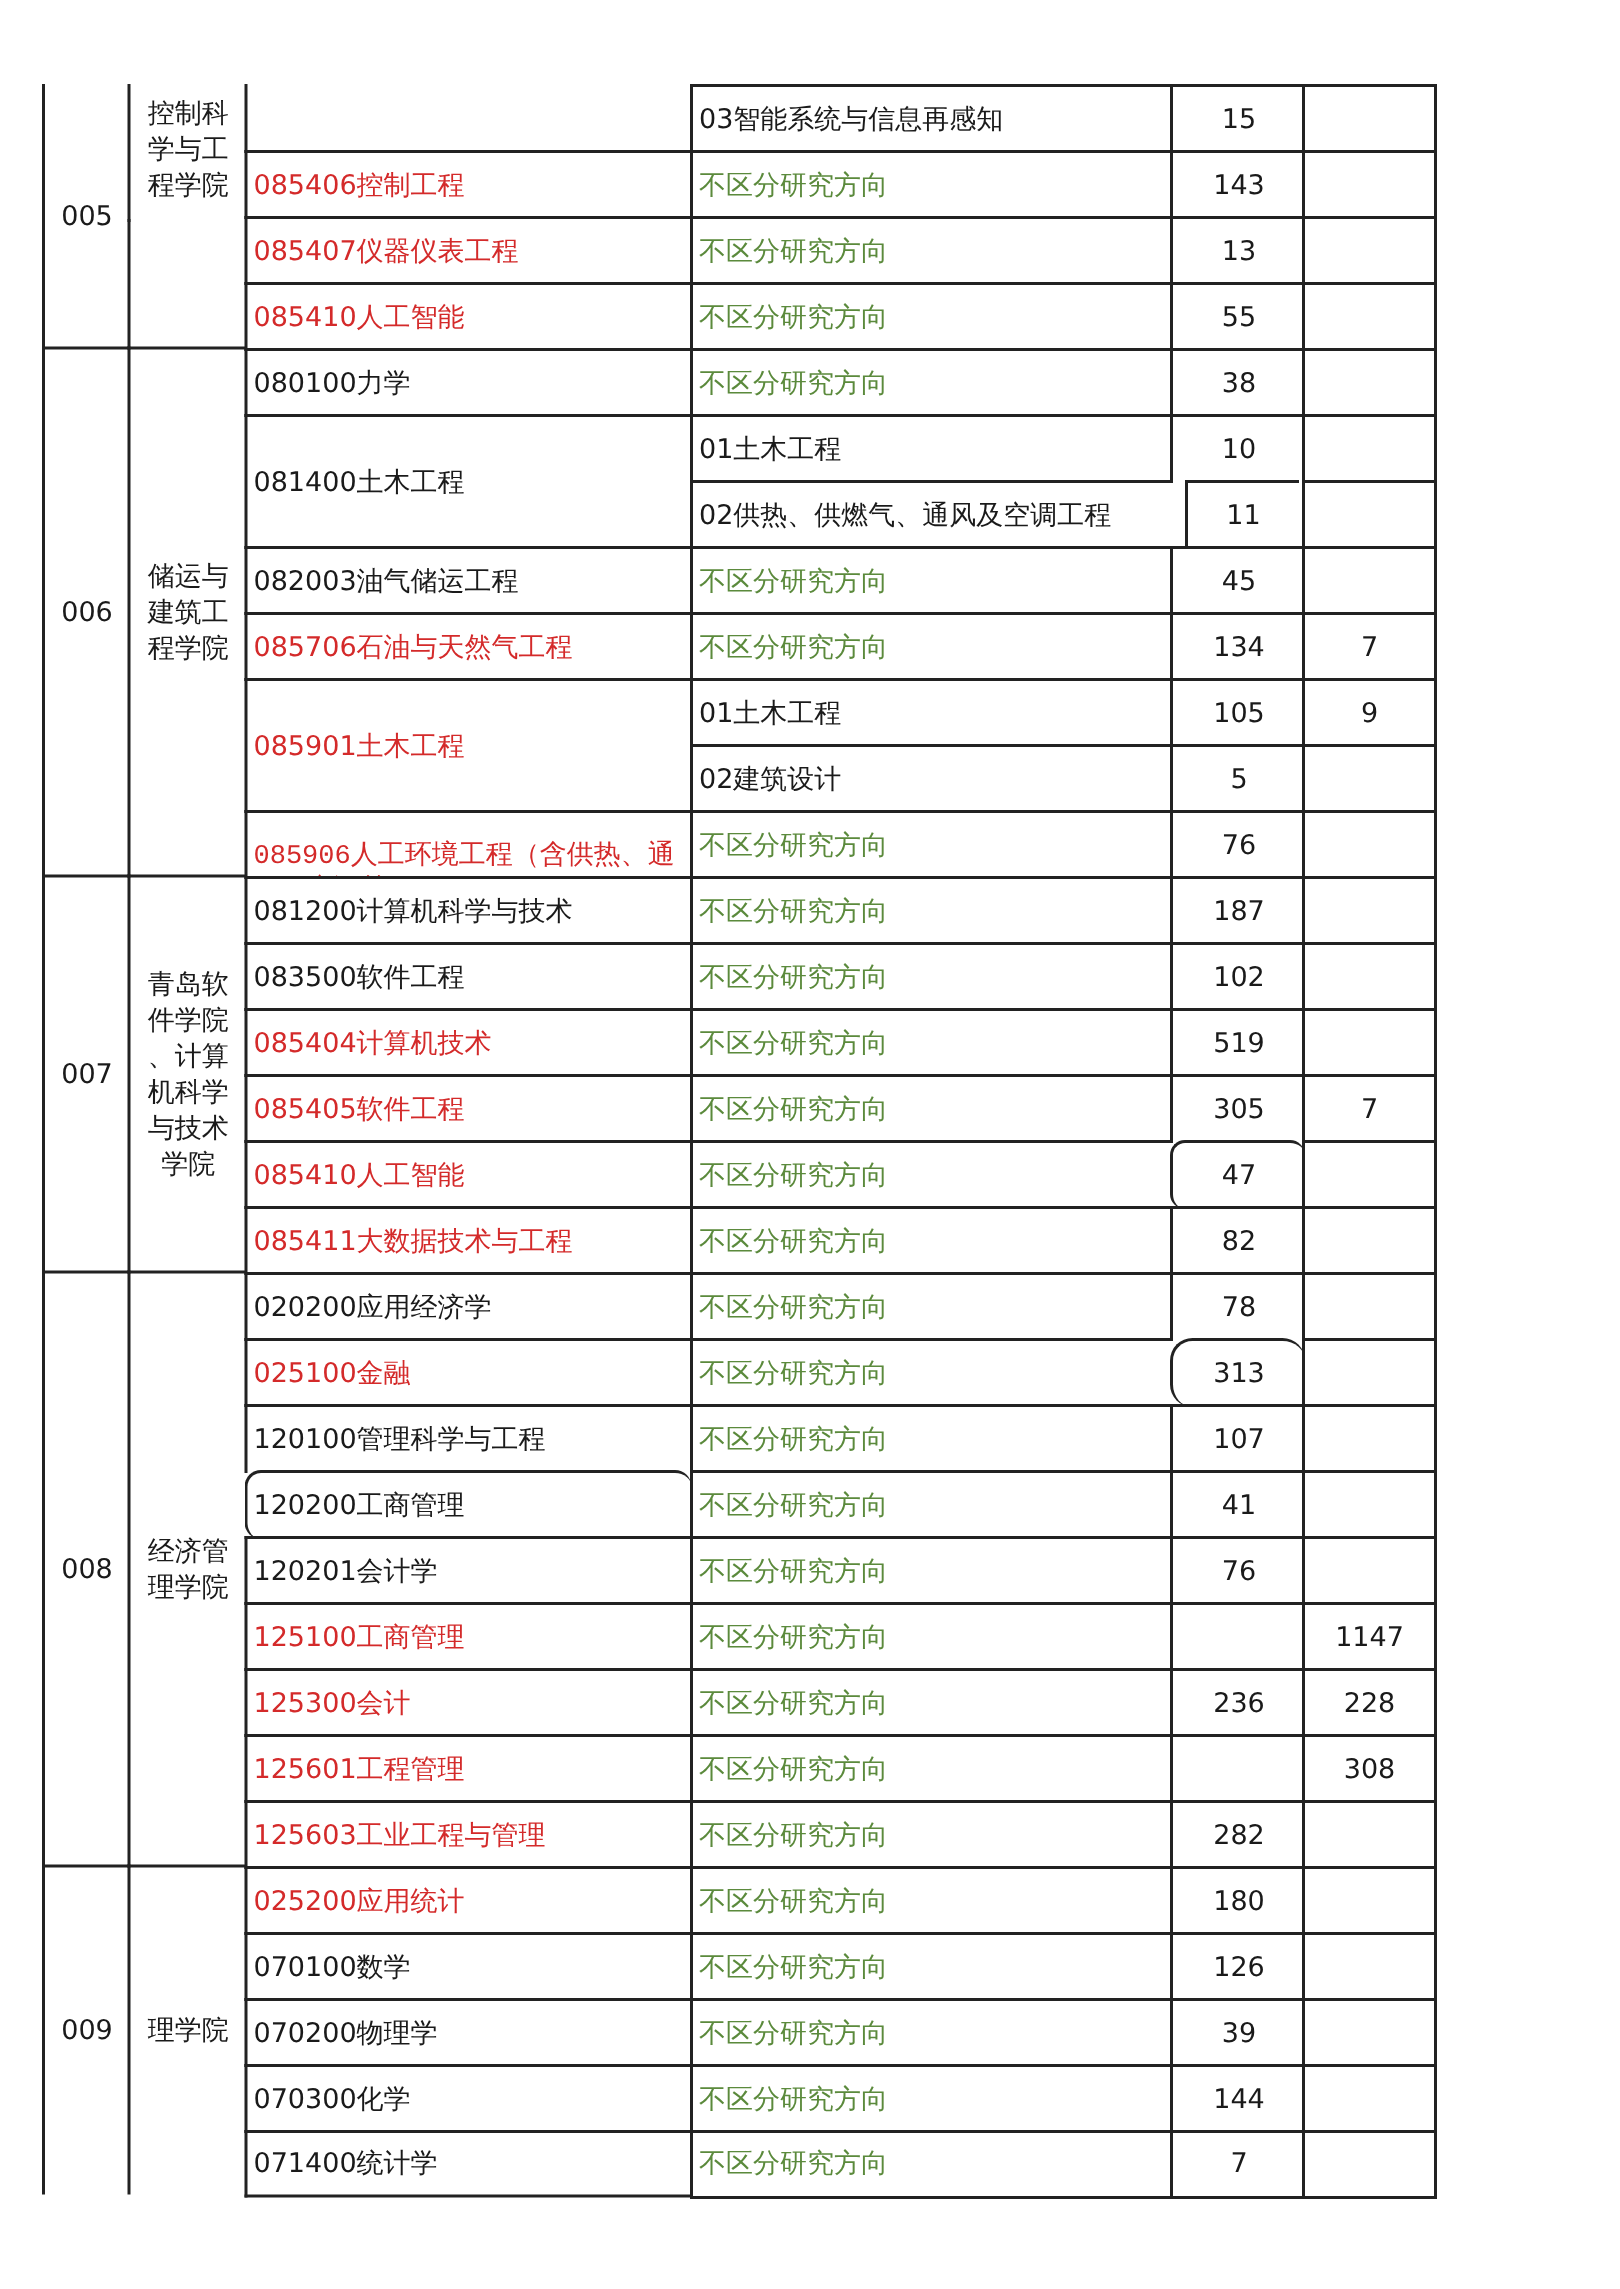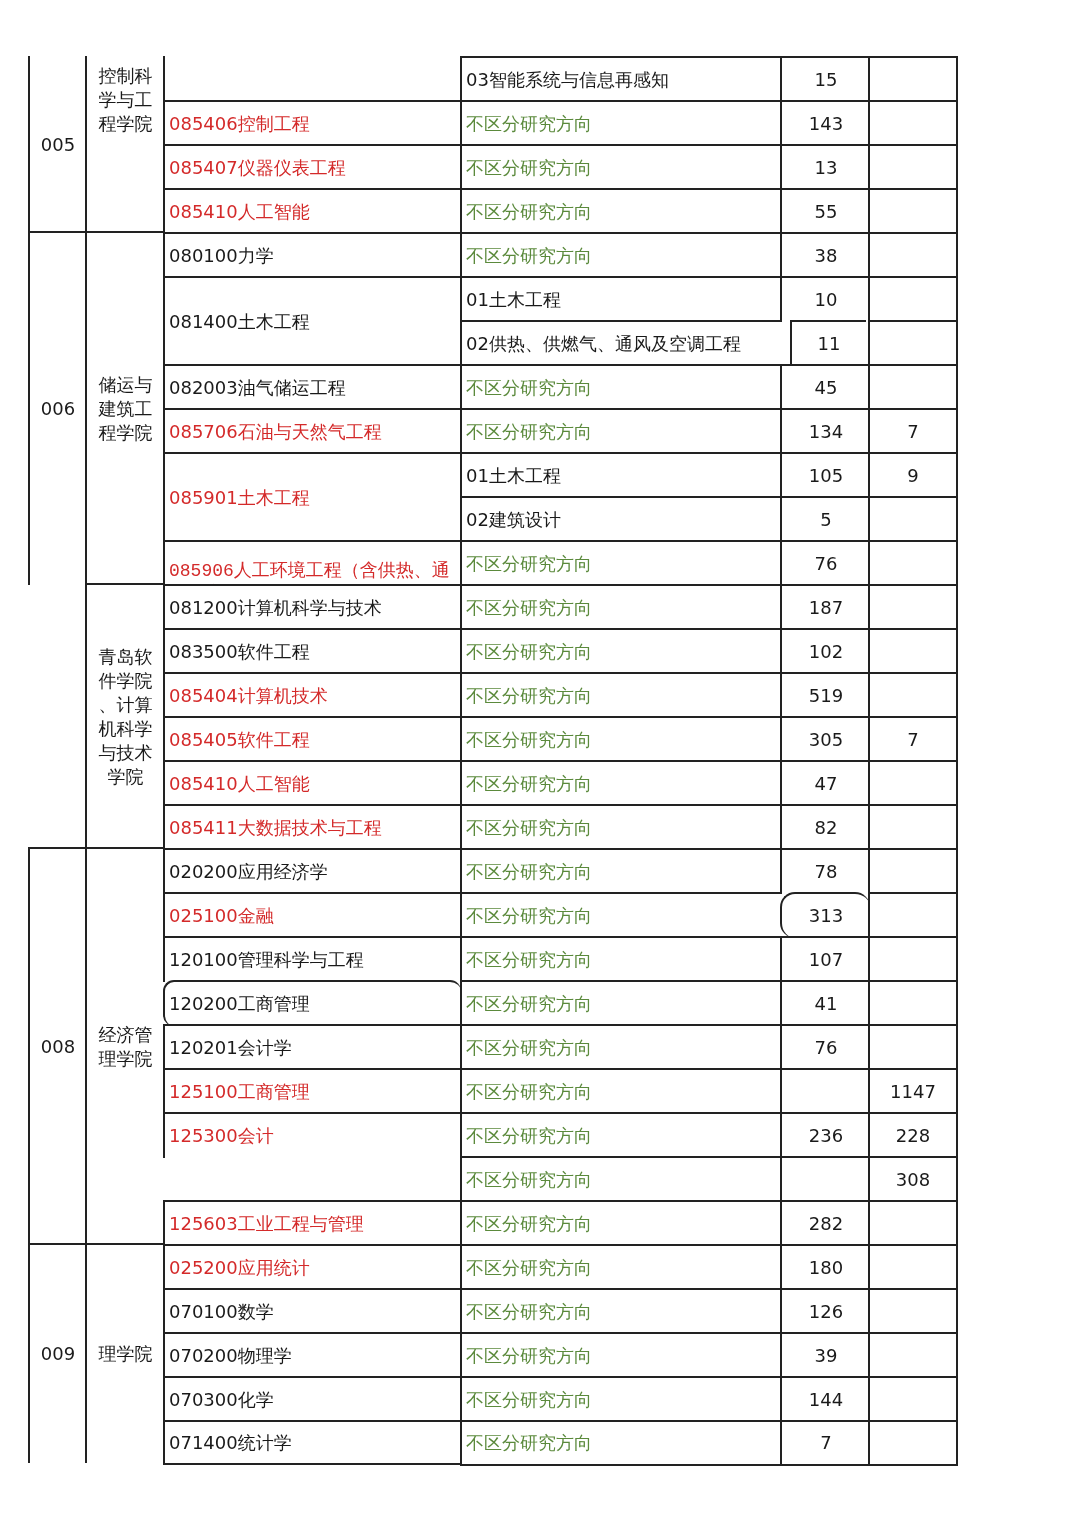--- a/index.html
+++ b/index.html
@@ -20,20 +20,21 @@
   .college { font-size: 18px; line-height: 24px; white-space: pre-line; text-align: center; padding: 0 2px; }
   .wrap2 { white-space: normal; align-items: flex-start; padding-top: 18px; line-height: 23px; font-family: Liberation Mono, monospace; }
 </style>
 </head>
 <body>
 
 <div id="sheet">
 
   <div class="cell center b-left" style="left:28px;top:56px;width:58px;height:177px;">005</div>
   <div class="cell center b-left b-top" style="left:28px;top:231px;width:58px;height:354px;">006</div>
+  <div class="cell center b-left b-top" style="left:28px;top:583px;width:58px;height:266px;">007</div>
   <div class="cell center b-left b-top" style="left:28px;top:847px;width:58px;height:398px;">008</div>
   <div class="cell center b-left b-top" style="left:28px;top:1243px;width:58px;height:220px;">009</div>
 
   <div class="cell center college b-left" style="left:85px;top:56px;width:79px;height:92px;align-items:flex-start;padding-top:8px;">控制科
 学与工
 程学院</div>
   <div class="cell b-left" style="left:85px;top:146px;width:79px;height:87px;"></div>
   <div class="cell center college b-left b-top" style="left:85px;top:231px;width:79px;height:354px;">储运与
 建筑工
 程学院</div>
@@ -63,20 +64,21 @@
   <div class="cell left red b-left b-top" style="left:163px;top:716px;width:298px;height:46px;">085405软件工程</div>
   <div class="cell left red b-left b-top" style="left:163px;top:760px;width:298px;height:46px;">085410人工智能</div>
   <div class="cell left red b-left b-top" style="left:163px;top:804px;width:298px;height:46px;">085411大数据技术与工程</div>
   <div class="cell left b-left b-top" style="left:163px;top:848px;width:298px;height:46px;">020200应用经济学</div>
   <div class="cell left red b-left b-top" style="left:163px;top:892px;width:298px;height:46px;">025100金融</div>
   <div class="cell left b-left b-top" style="left:163px;top:936px;width:298px;height:46px;">120100管理科学与工程</div>
   <div class="cell left b-left b-top" style="left:163px;top:980px;width:298px;height:46px;border-radius:11px;">120200工商管理</div>
   <div class="cell left b-left b-top" style="left:163px;top:1024px;width:298px;height:46px;">120201会计学</div>
   <div class="cell left red b-left b-top" style="left:163px;top:1068px;width:298px;height:46px;">125100工商管理</div>
   <div class="cell left red b-left b-top" style="left:163px;top:1112px;width:298px;height:46px;">125300会计</div>
+  <div class="cell left red b-left b-top" style="left:163px;top:1156px;width:298px;height:46px;">125601工程管理</div>
   <div class="cell left red b-left b-top" style="left:163px;top:1200px;width:298px;height:46px;">125603工业工程与管理</div>
   <div class="cell left red b-left b-top" style="left:163px;top:1244px;width:298px;height:46px;">025200应用统计</div>
   <div class="cell left b-left b-top" style="left:163px;top:1288px;width:298px;height:46px;">070100数学</div>
   <div class="cell left b-left b-top" style="left:163px;top:1332px;width:298px;height:46px;">070200物理学</div>
   <div class="cell left b-left b-top" style="left:163px;top:1376px;width:298px;height:46px;">070300化学</div>
   <div class="cell left b-left b-top b-bottom" style="left:163px;top:1420px;width:298px;height:45px;">071400统计学</div>
 
   <div id="rows-container">
       <div>
         <div class="cell left black b-left b-top" style="left: 460px; top: 56px; width: 322px; height: 46px;">03智能系统与信息再感知</div>
@@ -153,21 +155,21 @@
         <div class="cell center b-left b-top" style="left: 780px; top: 672px; width: 90px; height: 46px;">519</div>
         <div class="cell center b-right b-left b-top" style="left: 868px; top: 672px; width: 90px; height: 46px;"></div>
       </div>
       <div>
         <div class="cell left green b-left b-top" style="left: 460px; top: 716px; width: 322px; height: 46px;">不区分研究方向</div>
         <div class="cell center b-left b-top" style="left: 780px; top: 716px; width: 90px; height: 46px;">305</div>
         <div class="cell center b-right b-left b-top" style="left: 868px; top: 716px; width: 90px; height: 46px;">7</div>
       </div>
       <div>
         <div class="cell left green b-left b-top" style="left: 460px; top: 760px; width: 322px; height: 46px;">不区分研究方向</div>
-        <div class="cell center b-left b-top" style="left: 780px; top: 760px; width: 90px; height: 46px;">47</div>
+        <div class="cell center b-left b-top" style="left: 780px; top: 760px; width: 90px; height: 46px; border-radius: 10px;">47</div>
         <div class="cell center b-right b-left b-top" style="left: 868px; top: 760px; width: 90px; height: 46px;"></div>
       </div>
       <div>
         <div class="cell left green b-left b-top" style="left: 460px; top: 804px; width: 322px; height: 46px;">不区分研究方向</div>
         <div class="cell center b-left b-top" style="left: 780px; top: 804px; width: 90px; height: 46px;">82</div>
         <div class="cell center b-right b-left b-top" style="left: 868px; top: 804px; width: 90px; height: 46px;"></div>
       </div>
       <div>
         <div class="cell left green b-left b-top" style="left: 460px; top: 848px; width: 322px; height: 46px;">不区分研究方向</div>
         <div class="cell center b-left b-top" style="left: 780px; top: 848px; width: 90px; height: 46px;">78</div>

